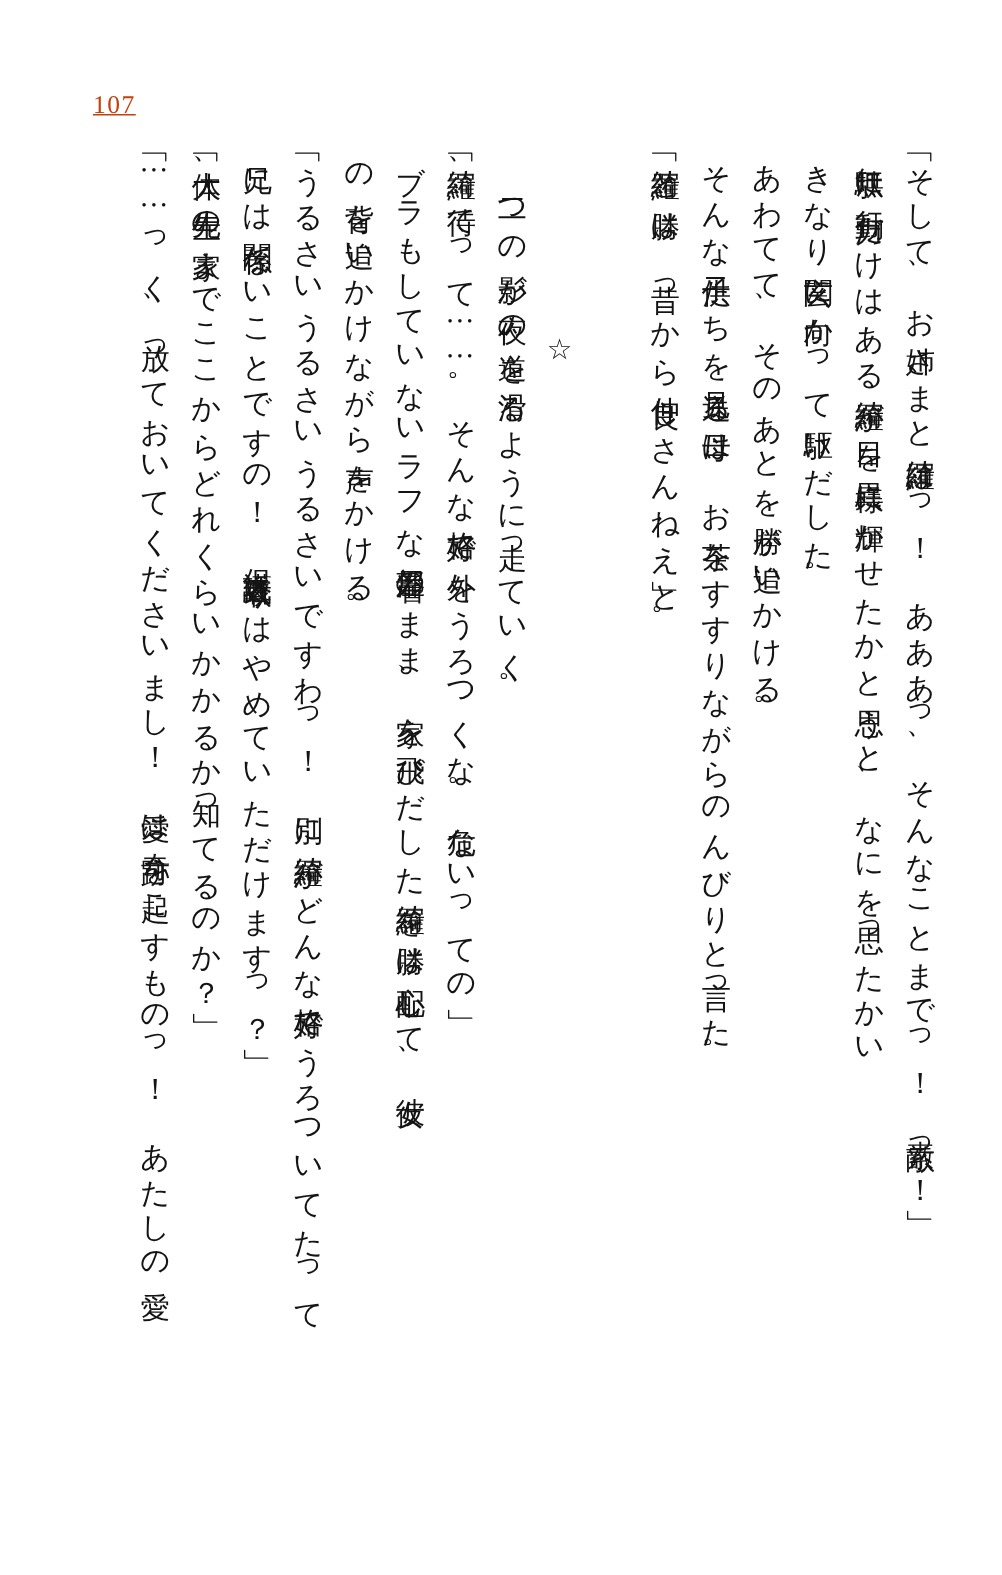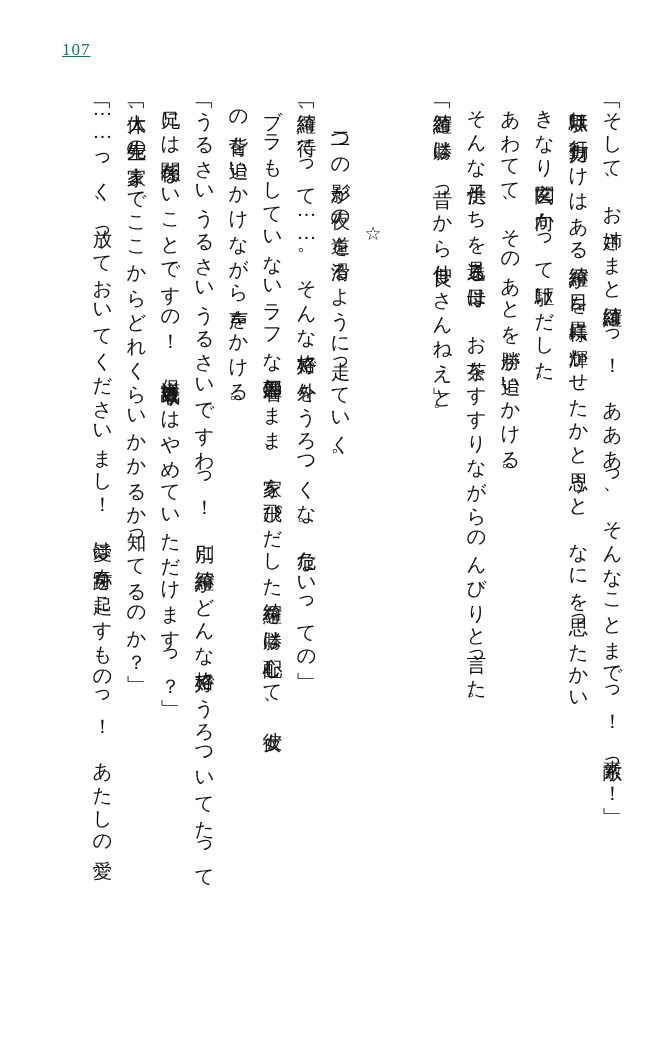--- a/index.html
+++ b/index.html
@@ -11,25 +11,25 @@
     position: relative;
     width: 668px;
     height: 1050px;
     background: #ffffff;
     overflow: hidden;
     font-family: "Liberation Serif", "DejaVu Serif", serif;
     color: #1a1a1a;
   }
   .page-number {
     position: absolute;
-    top: 40px;
+    top: 60px;
     left: 62px;
     font-size: 17px;
     letter-spacing: 1px;
-    color: #0f766e;
+    color: #c2410c;
     font-family: "Liberation Serif", "DejaVu Serif", serif;
     text-decoration: underline;
   }
   .text-area {
     position: absolute;
     top: 96px;
     right: 46px;
     bottom: 40px;
     left: 40px;
     display: flex;

